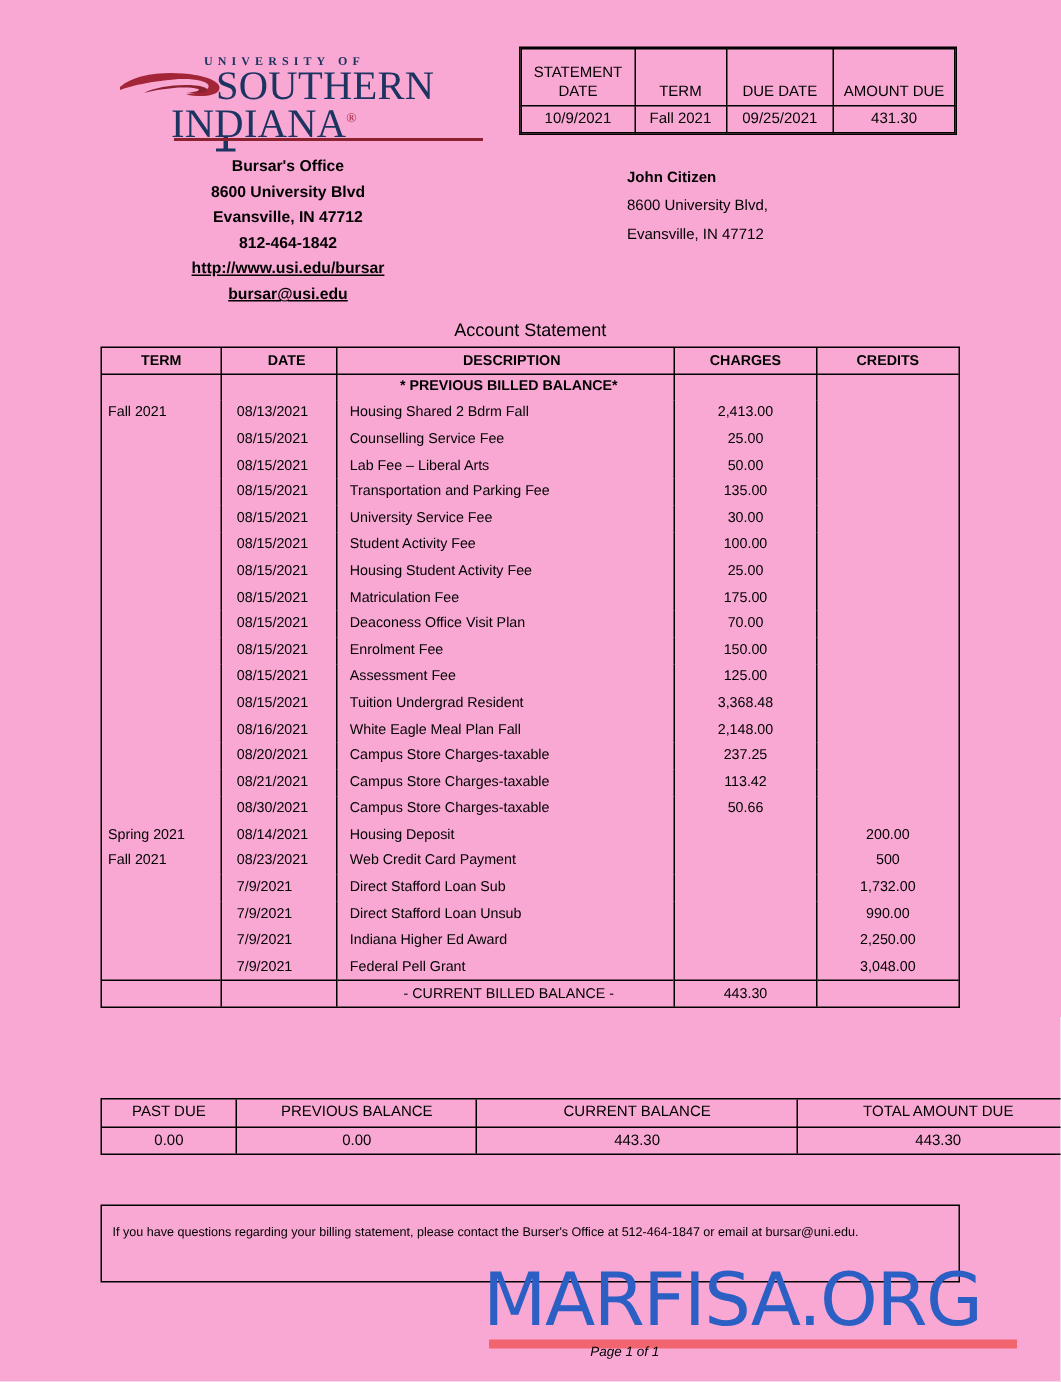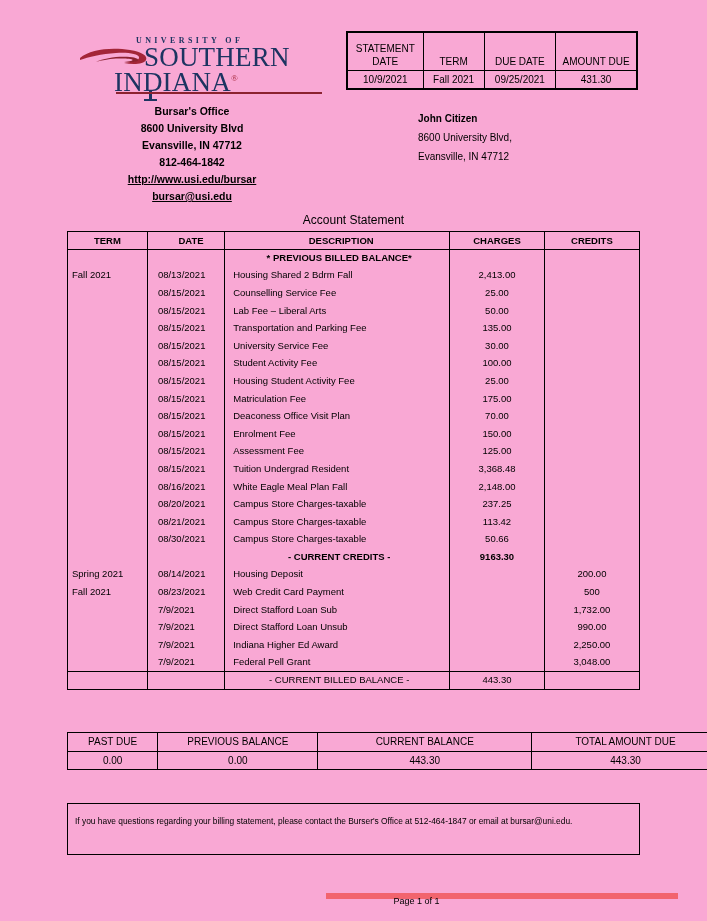--- a/index.html
+++ b/index.html
@@ -290,20 +290,21 @@
   
   .pagenum {
     position: absolute;
     left: 0;
     top: 896px;
     width: 707px;
     text-align: center;
     padding-right: 22px;
     font-size: 9px;
     color: #000;
+    font-style: italic;
   }
   .pagenum span { margin-left: 148px; }
 </style>
 </head>
 <body>
 
 <div class="page">
 
   <div class="logo-block">
     <div class="logo-univ-of">UNIVERSITY OF</div>
@@ -483,27 +484,20 @@
             <td class="c-chg">113.42</td>
             <td class="c-cred"></td>
           </tr>
           <tr>
             <td class="c-term"></td>
             <td class="c-date">08/30/2021</td>
             <td class="c-desc">Campus Store Charges-taxable</td>
             <td class="c-chg">50.66</td>
             <td class="c-cred"></td>
           </tr>
-          <tr class="section">
-            <td class="c-term"></td>
-            <td class="c-date"></td>
-            <td class="c-desc section-label">- CURRENT CREDITS -</td>
-            <td class="c-chg">9163.30</td>
-            <td class="c-cred"></td>
-          </tr>
           <tr>
             <td class="c-term">Spring 2021</td>
             <td class="c-date">08/14/2021</td>
             <td class="c-desc">Housing Deposit</td>
             <td class="c-chg"></td>
             <td class="c-cred">200.00</td>
           </tr>
           <tr>
             <td class="c-term">Fall 2021</td>
             <td class="c-date">08/23/2021</td>
@@ -569,18 +563,19 @@
         </tr>
       </tbody>
     </table>
   </div>
 
   <div class="note-box">
     <div>If you have questions regarding your billing statement, please contact the Burser's Office at 512-464-1847 or email at bursar@uni.edu.</div>
   </div>
 
   <div class="watermark">
+    <div class="wm-text">MARFISA.ORG</div>
     <div class="wm-bar"></div>
   </div>
 
   <div class="pagenum"><span>Page 1 of 1</span></div>
 
 </div>
 
 </body></html>

